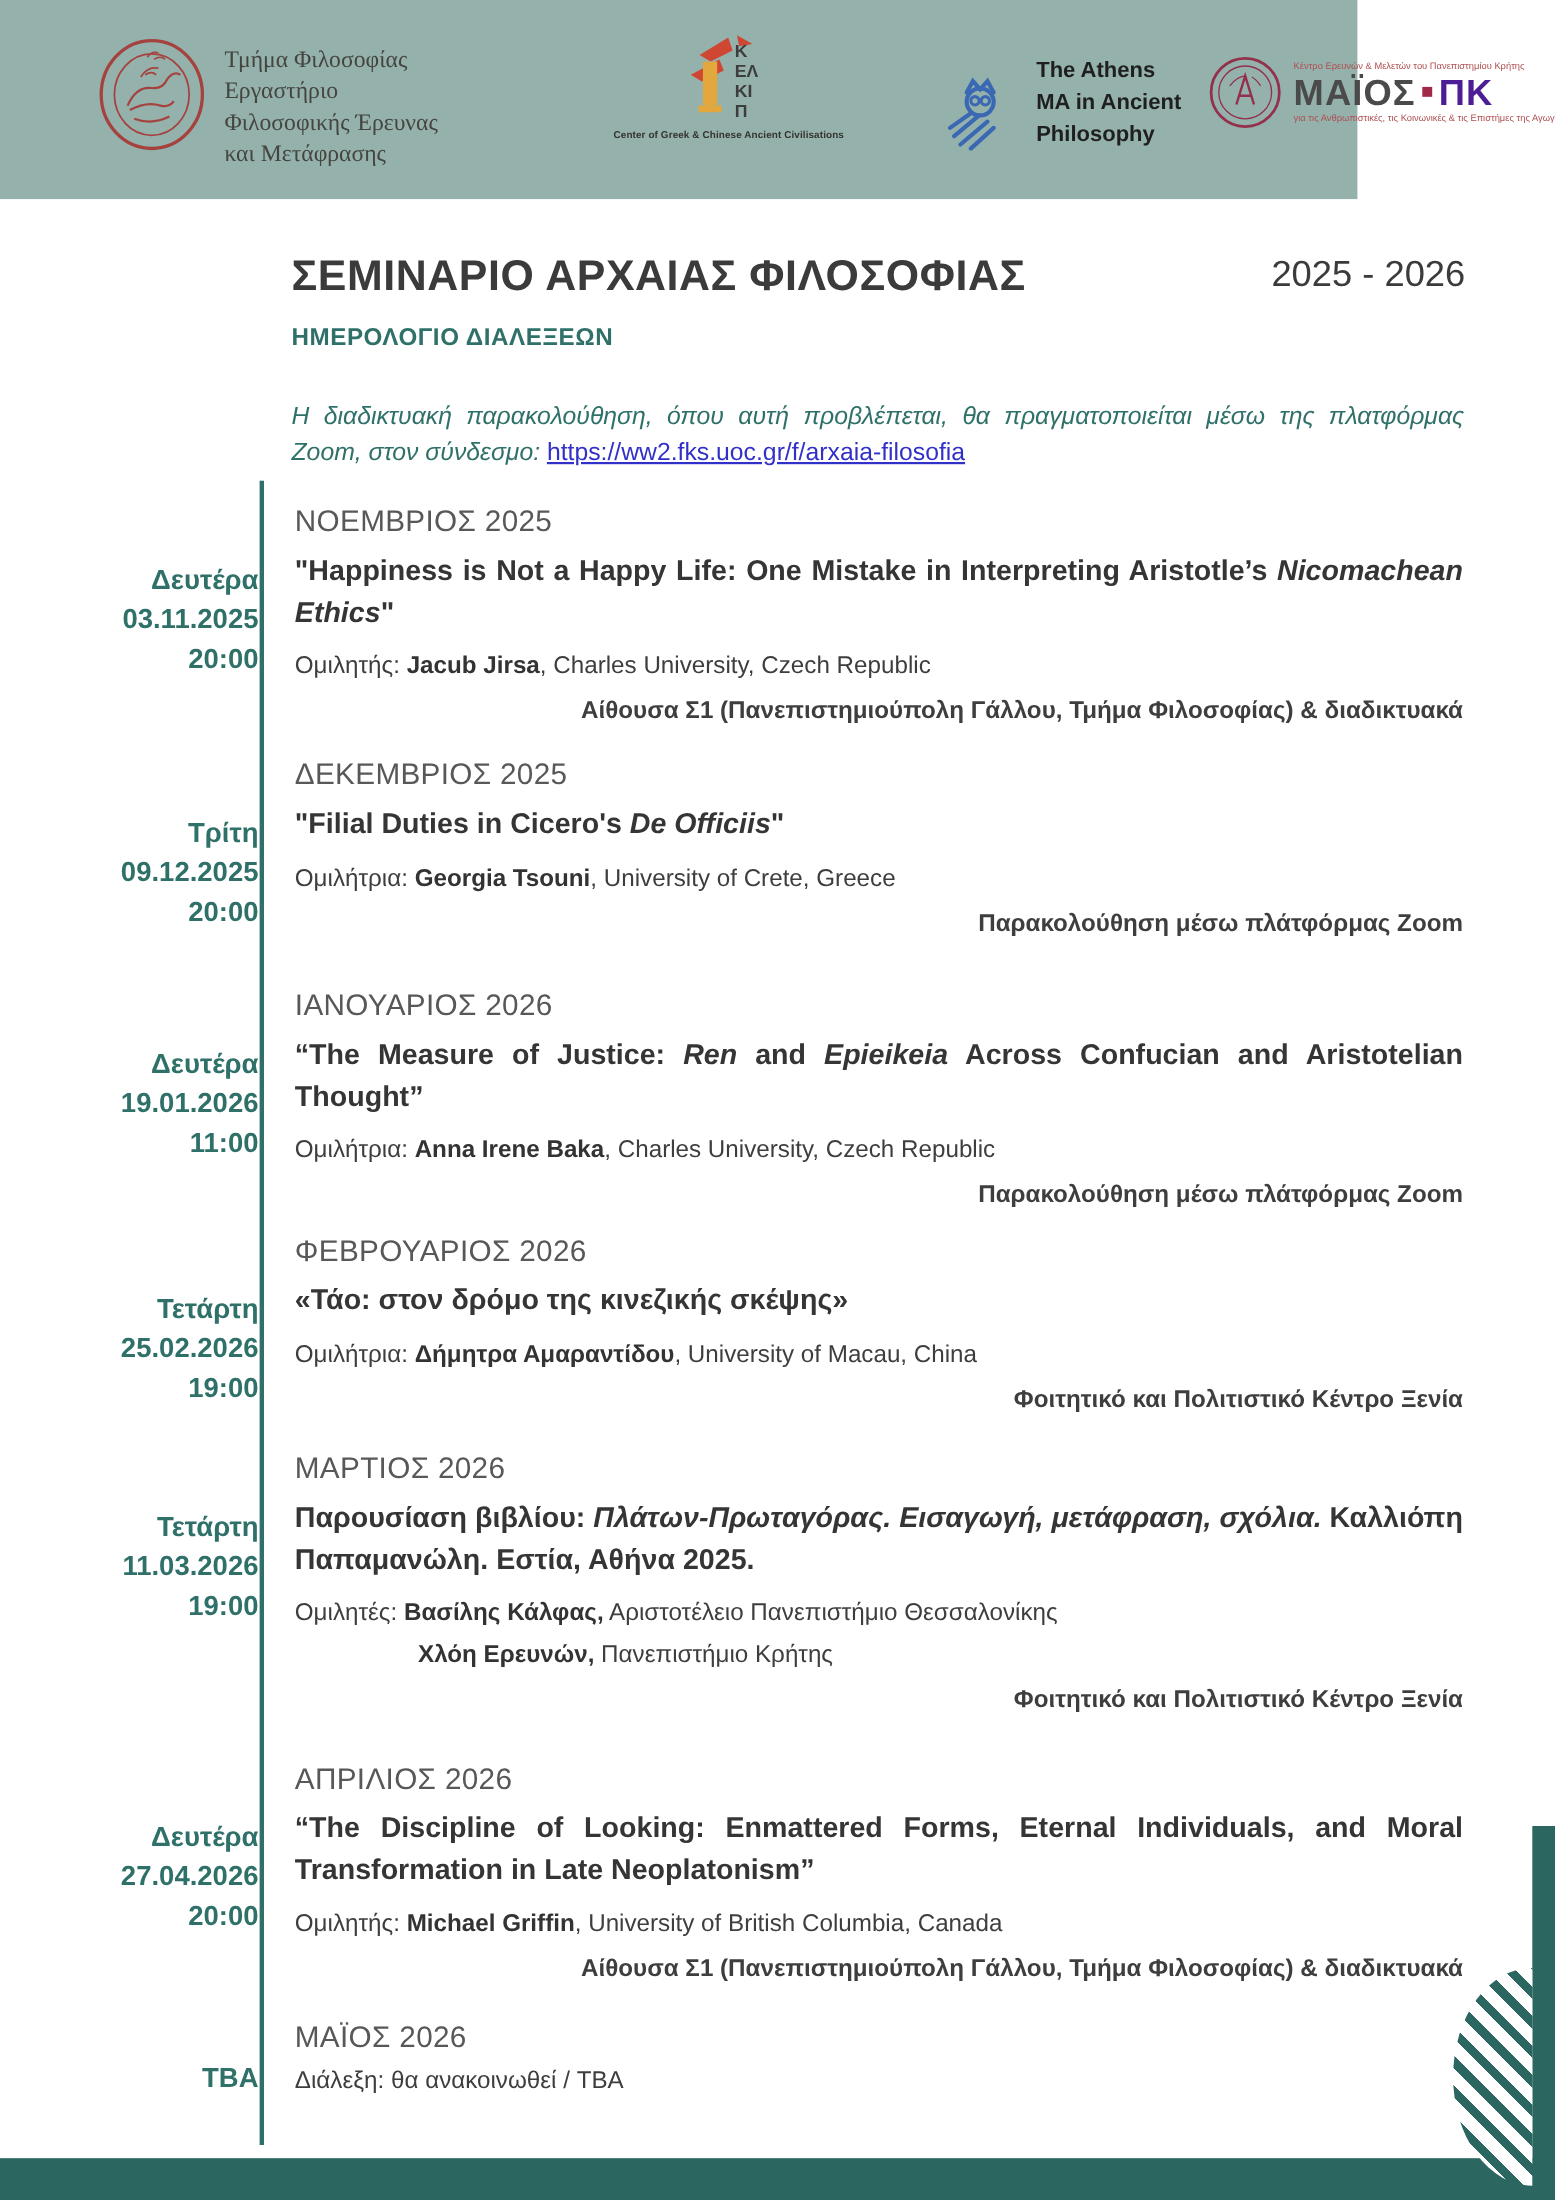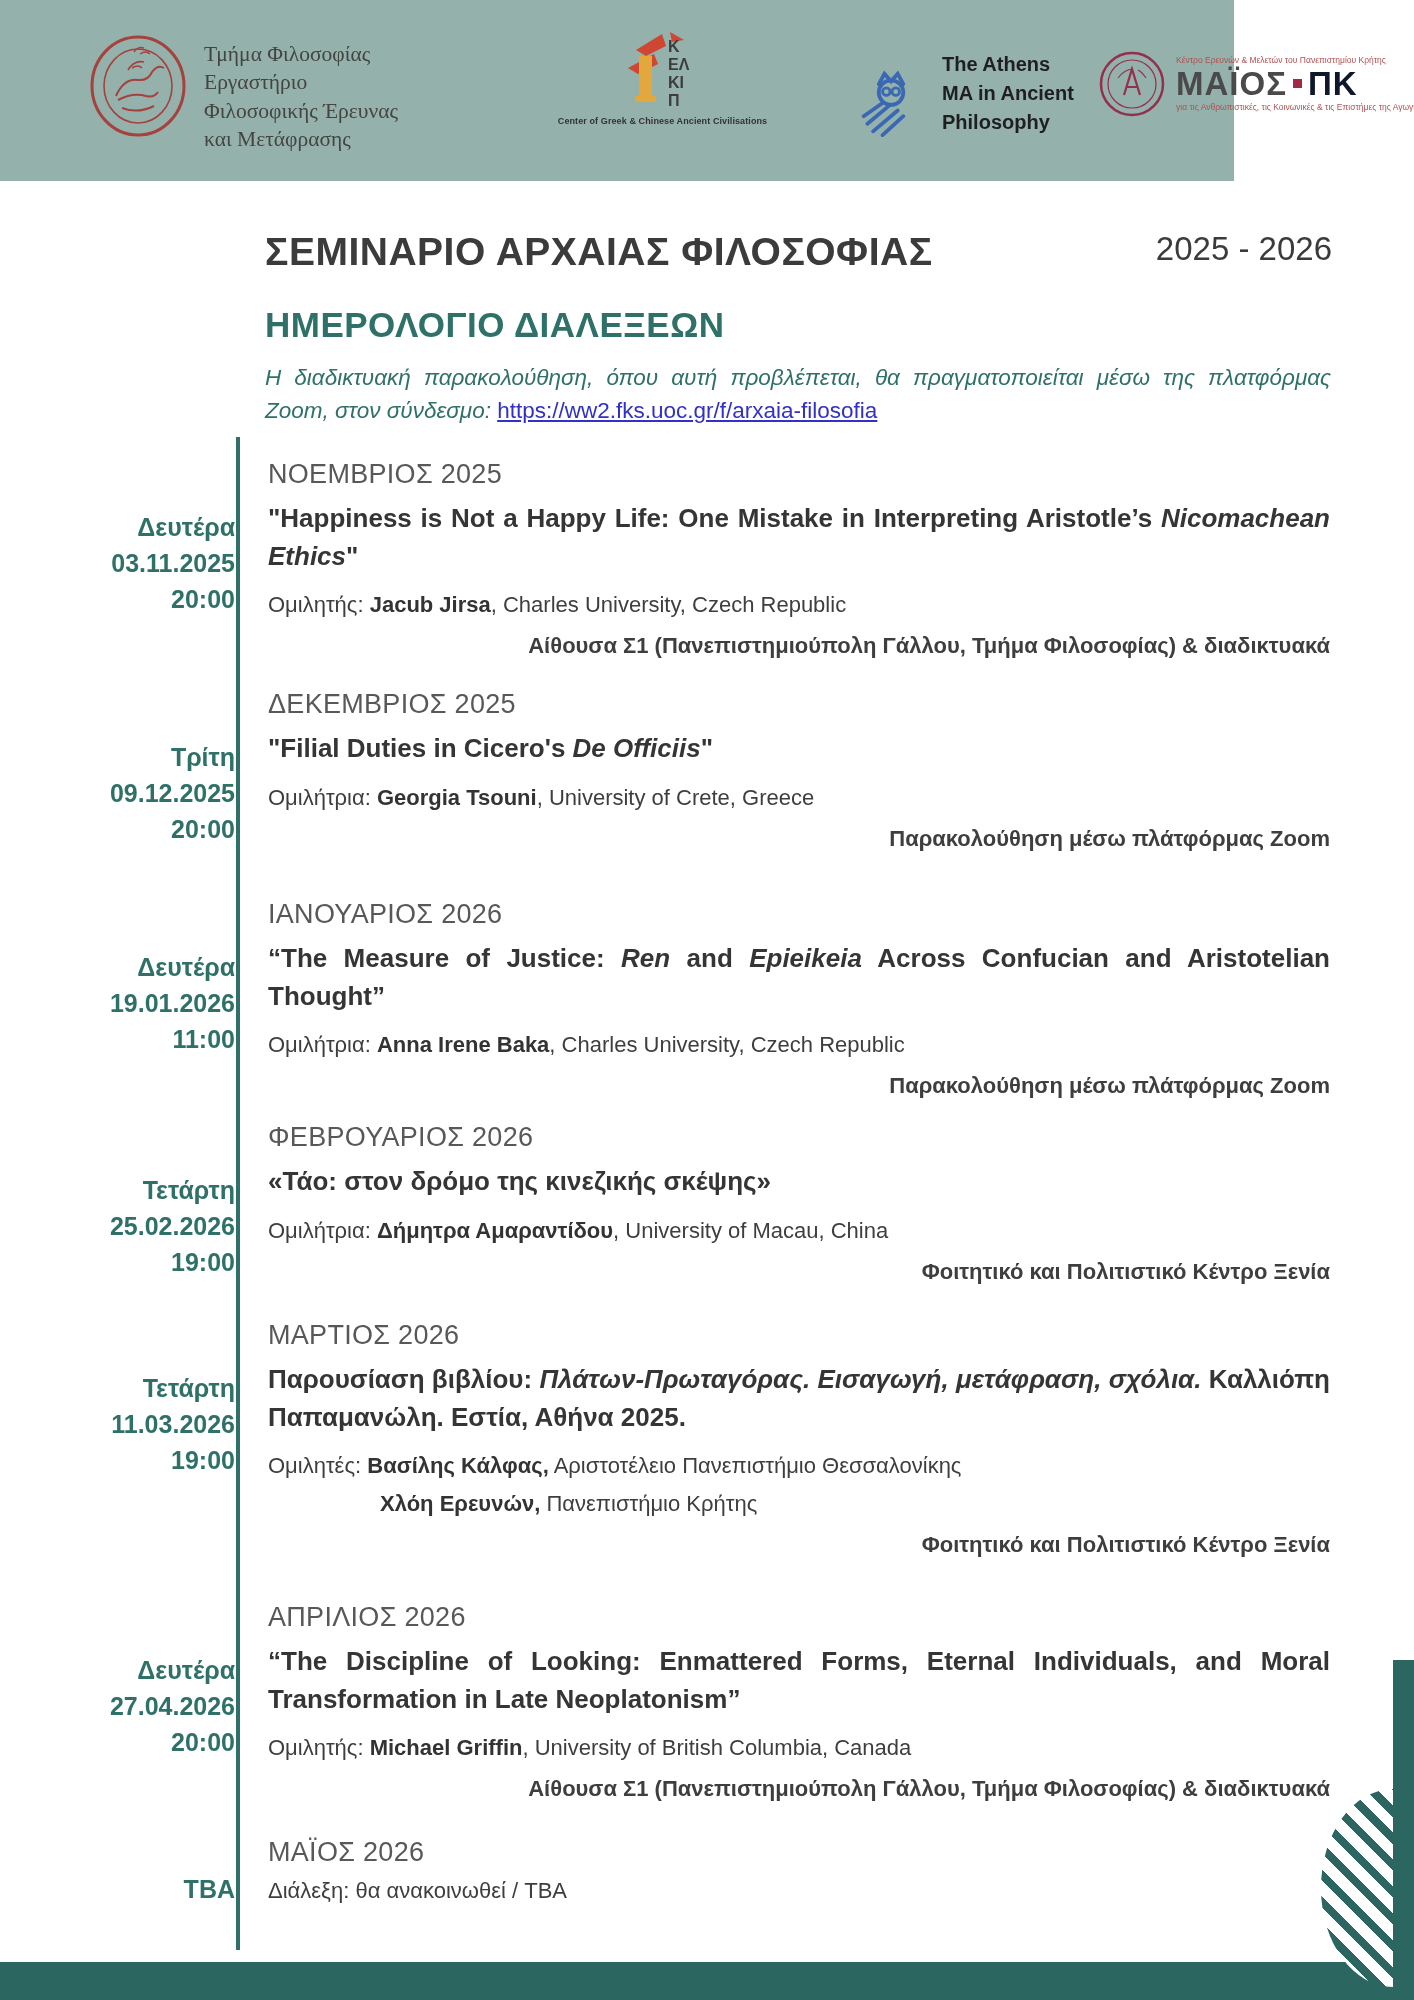--- a/index.html
+++ b/index.html
@@ -13,26 +13,26 @@
              font-size:21.5px;line-height:1.32;color:#454540;}
   .logo-kelkip{position:absolute;left:545px;top:26px;width:235px;text-align:center;}
   .kelkip-caption{margin-top:2px;font-size:9px;font-weight:700;color:#35332f;letter-spacing:.1px;}
   .logo-athens{position:absolute;left:856px;top:50px;display:flex;align-items:flex-end;gap:14px;}
   .athens-text{font-size:20px;font-weight:700;line-height:1.45;color:#1f1f1f;}
   .logo-keme{position:absolute;left:1098px;top:50px;display:flex;align-items:center;gap:10px;}
   .keme-tiny{font-size:8.5px;color:#b05052;line-height:1.3;white-space:nowrap;}
   .keme-main{display:flex;align-items:center;gap:6px;font-size:33px;font-weight:700;line-height:1.1;}
   .keme-left{color:#4a4a4a;letter-spacing:1px;}
   .keme-dot{width:9px;height:9px;background:#a12847;display:inline-block;}
-  .keme-right{color:#0f172a;letter-spacing:1px;}
+  .keme-right{color:#4c1d95;letter-spacing:1px;}
 
   
   .page-title{position:absolute;left:265px;top:204px;font-size:39px;font-weight:700;color:#3b3b3b;letter-spacing:.5px;}
   .year-range{position:absolute;left:1100px;top:230px;width:232px;text-align:right;font-size:33px;font-weight:400;color:#3b3b3b;}
-  .page-subtitle{position:absolute;left:265px;top:276px;font-size:35px;font-weight:700;color:#2f7169;letter-spacing:.5px;}
+  .page-subtitle{position:absolute;left:265px;top:276px;font-size:22px;font-weight:700;color:#2f7169;letter-spacing:.5px;}
   .intro{position:absolute;left:265px;top:338px;width:1066px;font-size:22.5px;font-style:italic;
          color:#2f7169;text-align:justify;line-height:1.5;}
   .intro a{color:#3130c8;font-style:normal;text-decoration:underline;}
 
   
   .timeline-line{position:absolute;left:236px;top:437px;width:4px;height:1513px;background:#2f7169;}
   .events{position:absolute;left:268px;top:0;width:1062px;height:2000px;}
   .event{position:absolute;left:0;width:1062px;}
   .event:nth-of-type(1){top:459px;}
   .event:nth-of-type(2){top:689px;}

